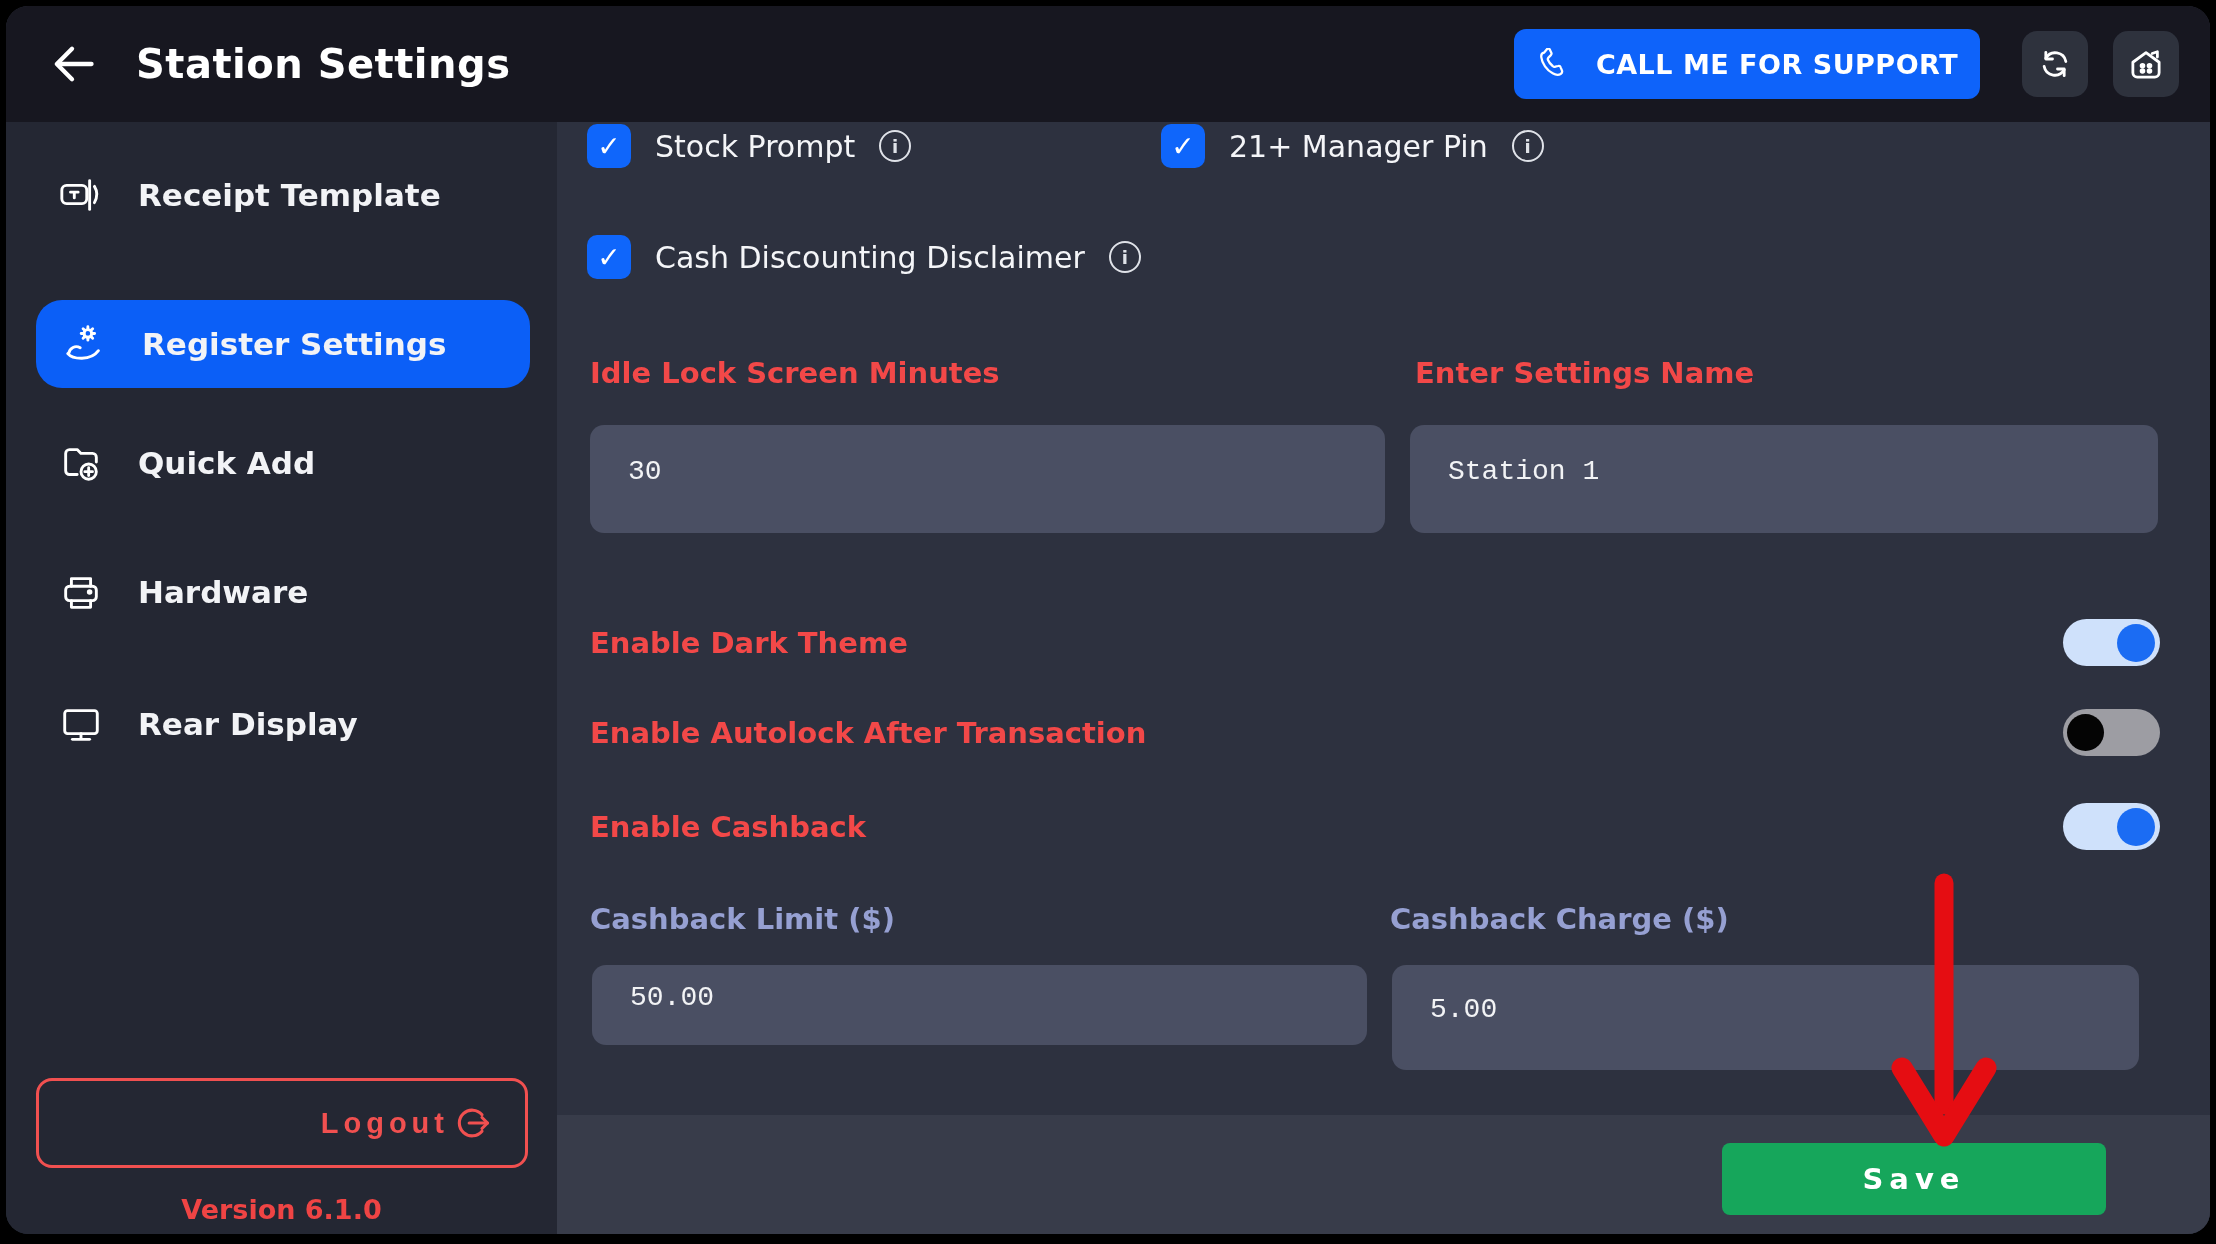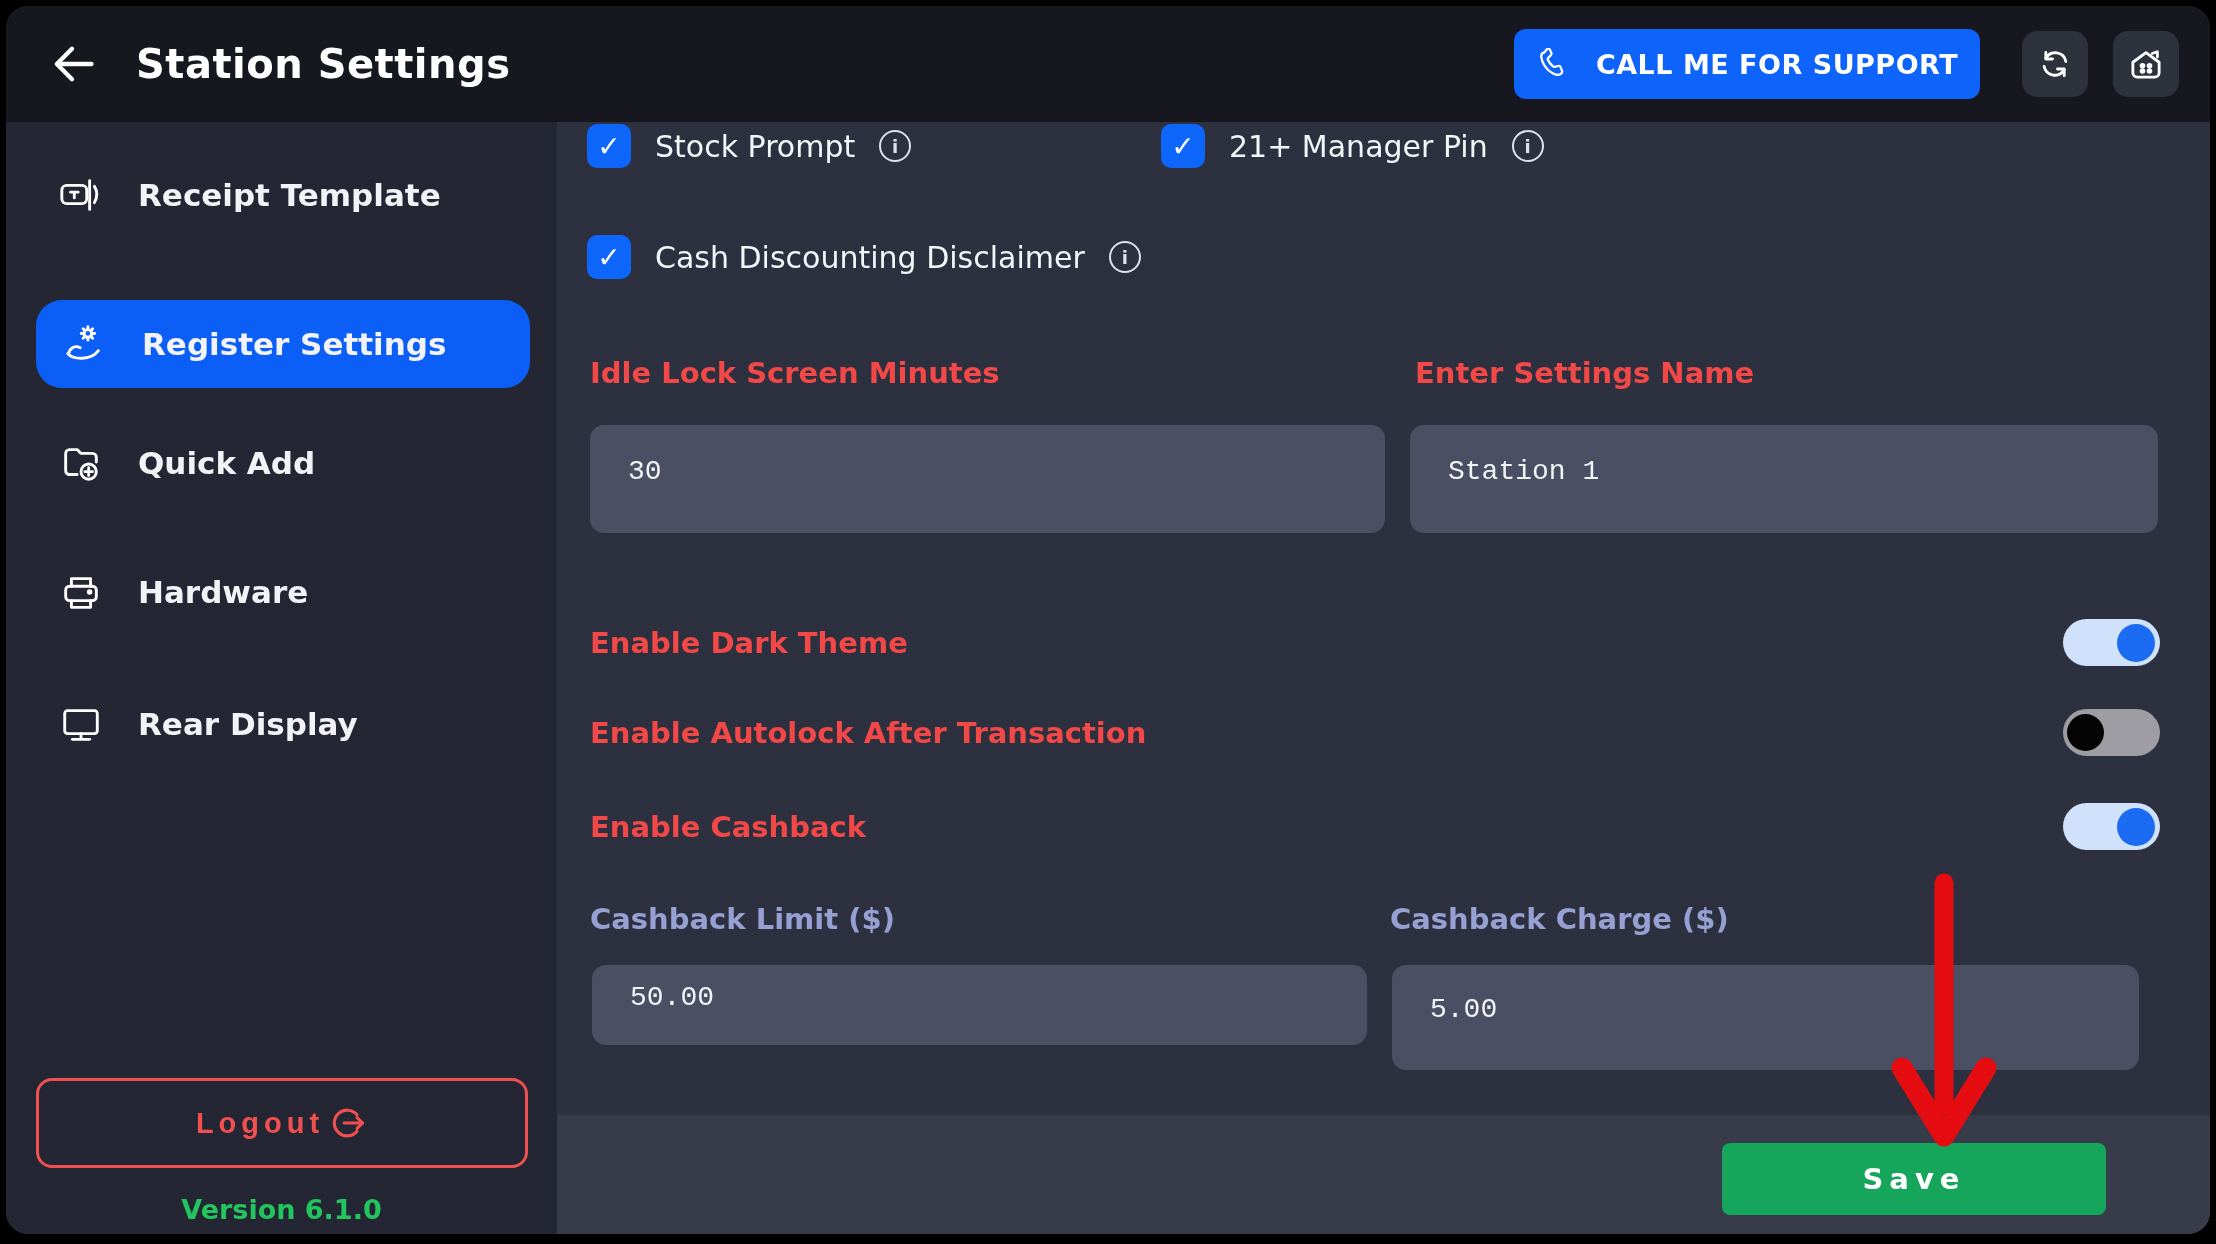--- a/index.html
+++ b/index.html
@@ -9,22 +9,22 @@
   .topbar{position:absolute;left:0;top:0;width:100%;height:116px;background:#171720;}
   .back-btn{position:absolute;left:40px;top:32px;width:52px;height:52px;cursor:pointer;}
   .page-title{position:absolute;left:130px;top:0;height:116px;display:flex;align-items:center;color:#fff;font-size:40px;font-weight:600;letter-spacing:.5px;}
   .support-btn{position:absolute;left:1508px;top:23px;width:466px;height:70px;background:#0e63fa;border-radius:12px;display:flex;align-items:center;justify-content:center;gap:28px;color:#fff;font-size:27px;font-weight:700;letter-spacing:.5px;cursor:pointer;}
   .icon-btn{position:absolute;top:25px;width:66px;height:66px;background:#2e323d;border-radius:15px;display:flex;align-items:center;justify-content:center;cursor:pointer;}
   
   .sidebar{position:absolute;left:0;top:116px;width:551px;height:1112px;background:#242733;}
   .nav-item{position:absolute;left:26px;width:500px;height:70px;display:flex;align-items:center;padding-left:26px;box-sizing:border-box;color:#f2f3f6;font-size:31px;font-weight:600;cursor:pointer;border-radius:26px;}
   .nav-item .nav-ico{width:46px;height:46px;margin-right:34px;flex:0 0 auto;display:flex;align-items:center;justify-content:center;}
   .nav-item.active{left:30px;width:494px;height:88px;background:#0b5ff7;}
-  .logout-btn{position:absolute;left:30px;top:956px;width:492px;height:90px;border:3px solid #f15050;border-radius:16px;box-sizing:border-box;display:flex;align-items:center;justify-content:center;padding:0 32px;color:#f15050;font-size:29px;font-weight:600;letter-spacing:5px;cursor:pointer;background:transparent;}
-  .version{position:absolute;left:0;top:1072px;width:100%;text-align:center;color:#22c55e;font-size:27px;font-weight:600;}
+  .logout-btn{position:absolute;left:30px;top:956px;width:492px;height:90px;border:3px solid #f15050;border-radius:16px;box-sizing:border-box;display:flex;align-items:center;justify-content:flex-end;padding:0 32px;color:#f15050;font-size:29px;font-weight:600;letter-spacing:5px;cursor:pointer;background:transparent;}
+  .version{position:absolute;left:0;top:1072px;width:100%;text-align:center;color:#ef4444;font-size:27px;font-weight:600;}
   
   .content{position:absolute;left:551px;top:116px;width:1653px;height:1112px;background:#2d313f;}
   .chk-row{position:absolute;height:46px;display:flex;align-items:center;gap:24px;}
   .chk{width:44px;height:44px;border-radius:10px;background:#0f66fb;display:flex;align-items:center;justify-content:center;color:#fff;font-size:28px;font-weight:700;cursor:pointer;}
   .chk-label{color:#f4f5f8;font-size:30px;}
   .info{width:28px;height:28px;border-radius:50%;border:2.5px solid #dfe2e8;color:#dfe2e8;display:flex;align-items:center;justify-content:center;font-size:18px;font-weight:700;cursor:pointer;}
   .field-label{position:absolute;font-size:29px;font-weight:600;color:#f24848;}
   .lav{color:#96a0d2;font-weight:600;}
   .text-input{position:absolute;height:108px;background:#4a4f63;border:none;border-radius:14px;color:#f2f3f5;font-size:28px;font-family:Liberation Mono, monospace;padding:0 0 16px 38px;box-sizing:border-box;outline:none;}
   .toggle-label{position:absolute;left:33px;height:46px;display:flex;align-items:center;font-size:29px;font-weight:600;color:#f24848;}

